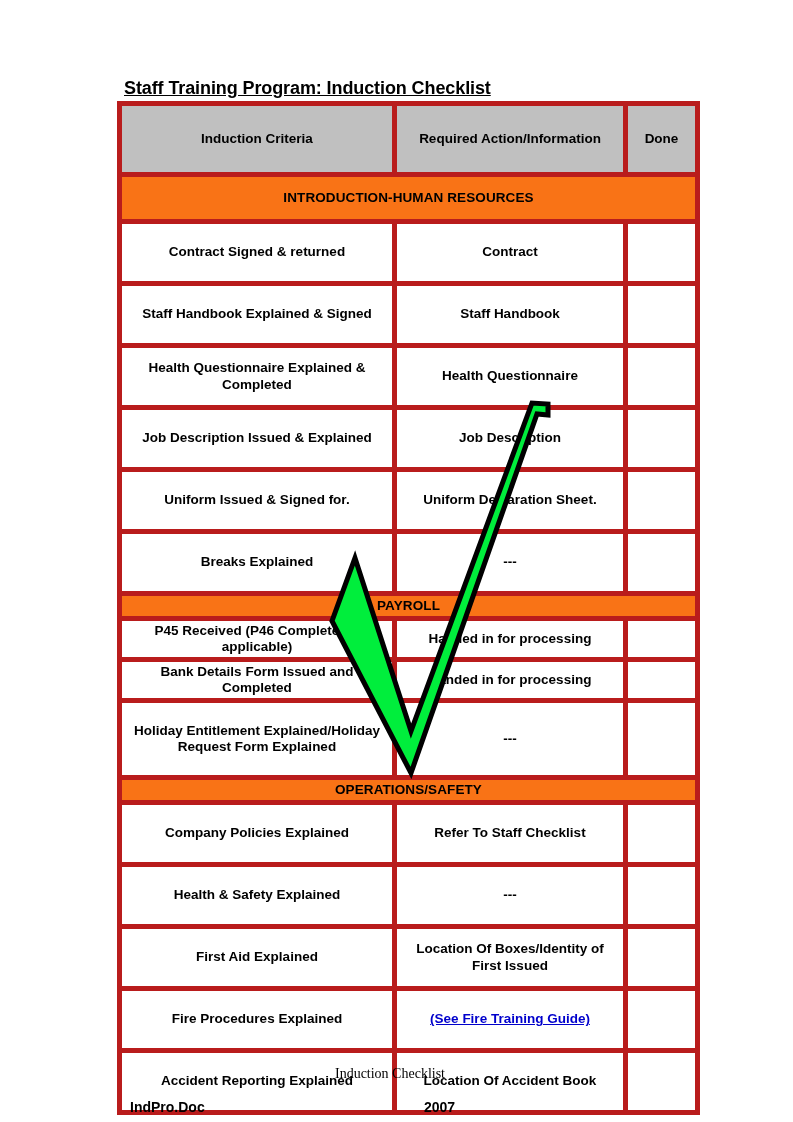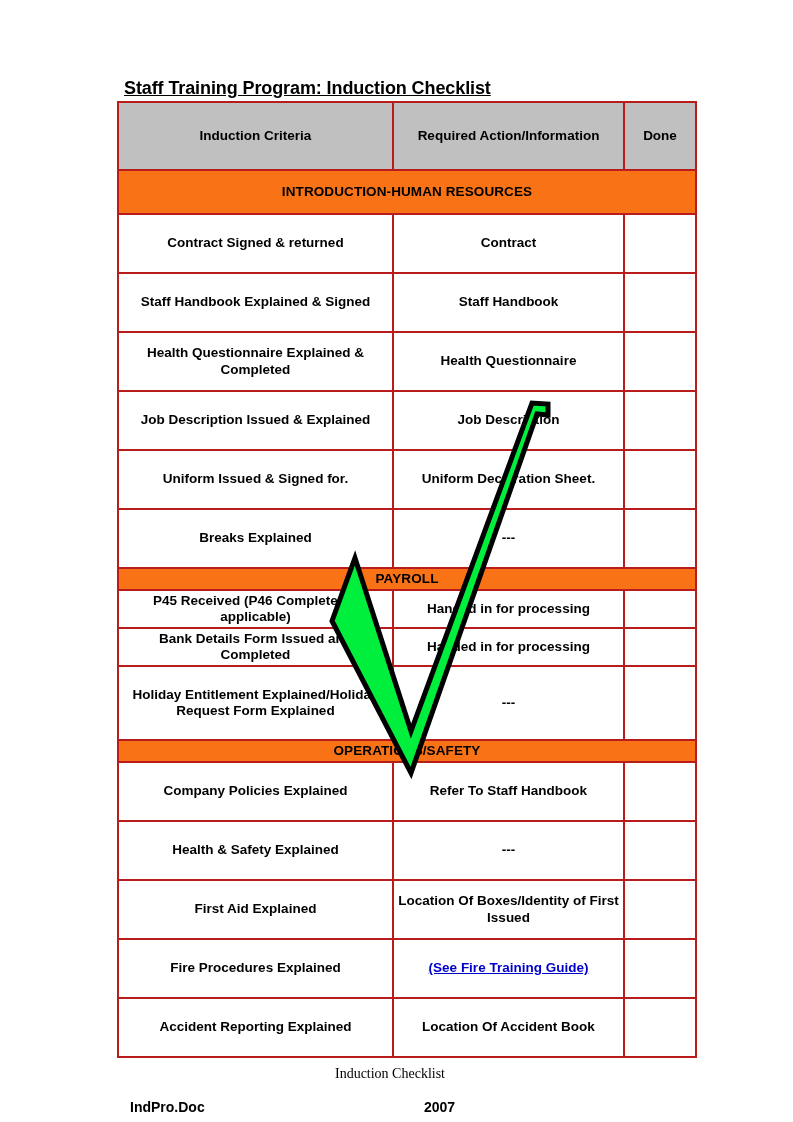--- a/index.html
+++ b/index.html
@@ -34,21 +34,21 @@
   #checklist-table {
     position: absolute;
     left: 117px;
     top: 101px;
     width: 578px;
     border-collapse: collapse;
     table-layout: fixed;
   }
   #checklist-table td,
   #checklist-table th {
-    border: 2px solid #b91c1c;
+    border: 5px solid #b91c1c;
     padding: 0 4px;
     vertical-align: middle;
     text-align: center;
     font-size: 13.5px;
     font-weight: bold;
     line-height: 1.22;
   }
   col.c-criteria { width: 275px; }
   col.c-action   { width: 231px; }
   col.c-done     { width: 72px;  }
@@ -198,21 +198,21 @@
       <td>---</td>
       <td class="cell-done"></td>
     </tr>
 
     <tr class="section-row compact">
       <td colspan="3">OPERATIONS/SAFETY</td>
     </tr>
 
     <tr class="data-row">
       <td>Company Policies Explained</td>
-      <td>Refer To Staff Handbook</td>
+      <td>Refer To Staff Checklist</td>
       <td class="cell-done"></td>
     </tr>
     <tr class="data-row">
       <td>Health &amp; Safety Explained</td>
       <td>---</td>
       <td class="cell-done"></td>
     </tr>
     <tr class="data-row">
       <td>First Aid Explained</td>
       <td>Location Of Boxes/Identity of First Issued</td>

